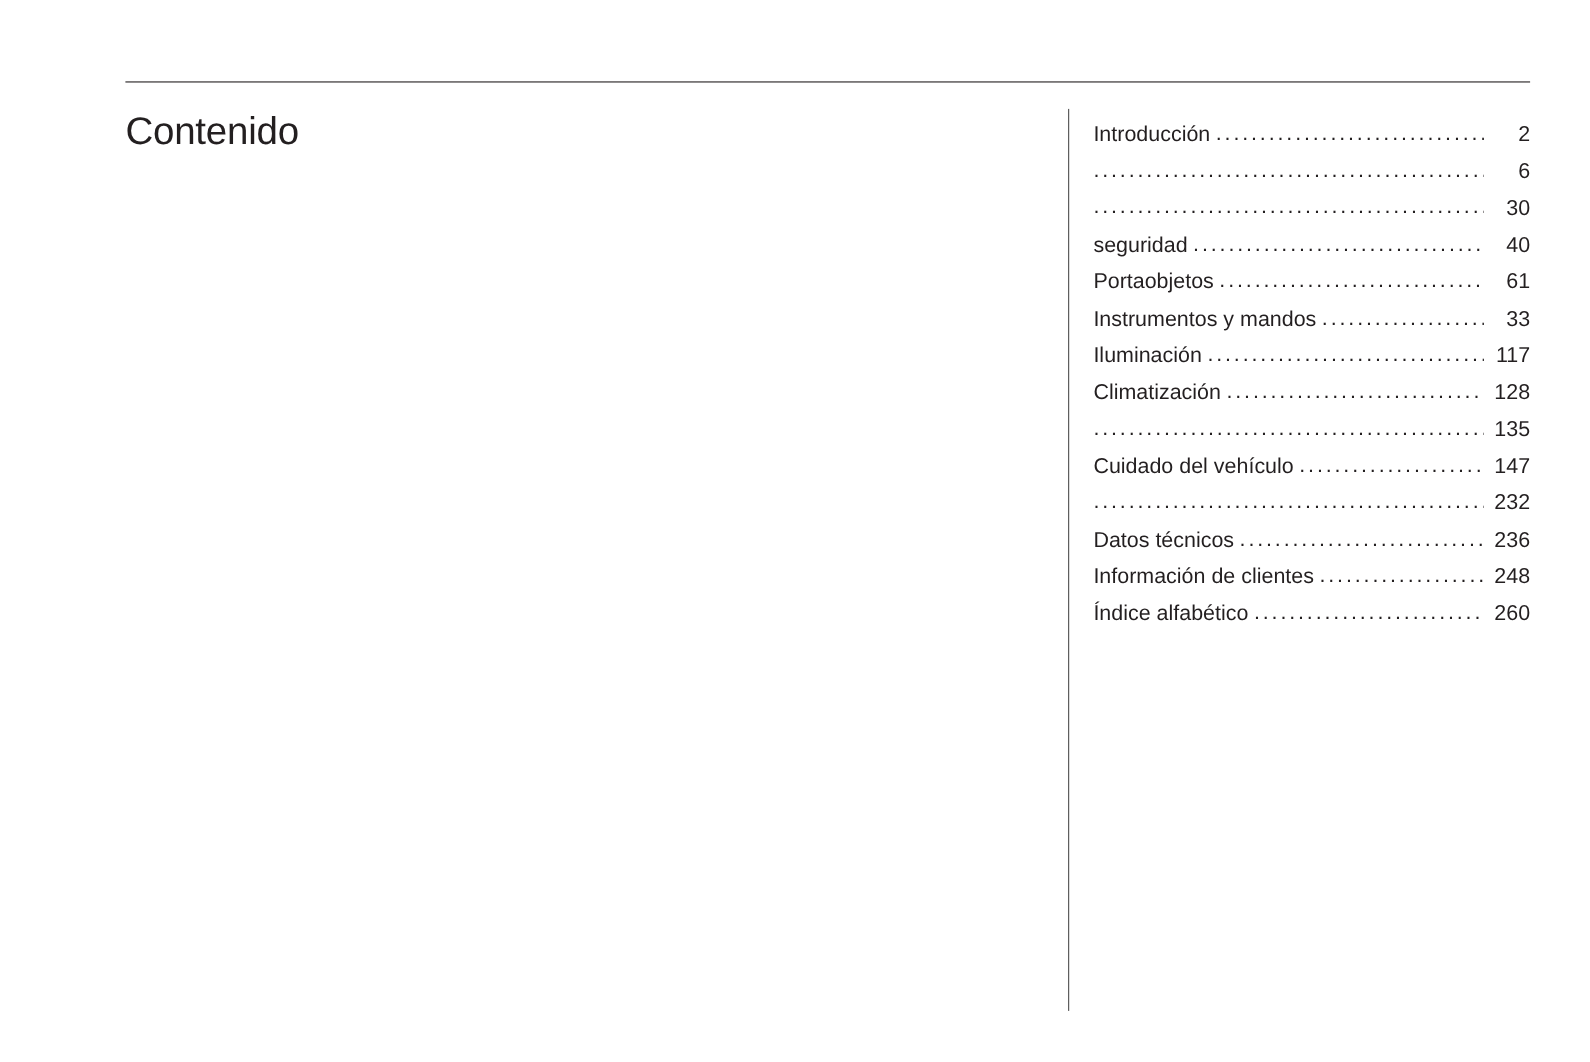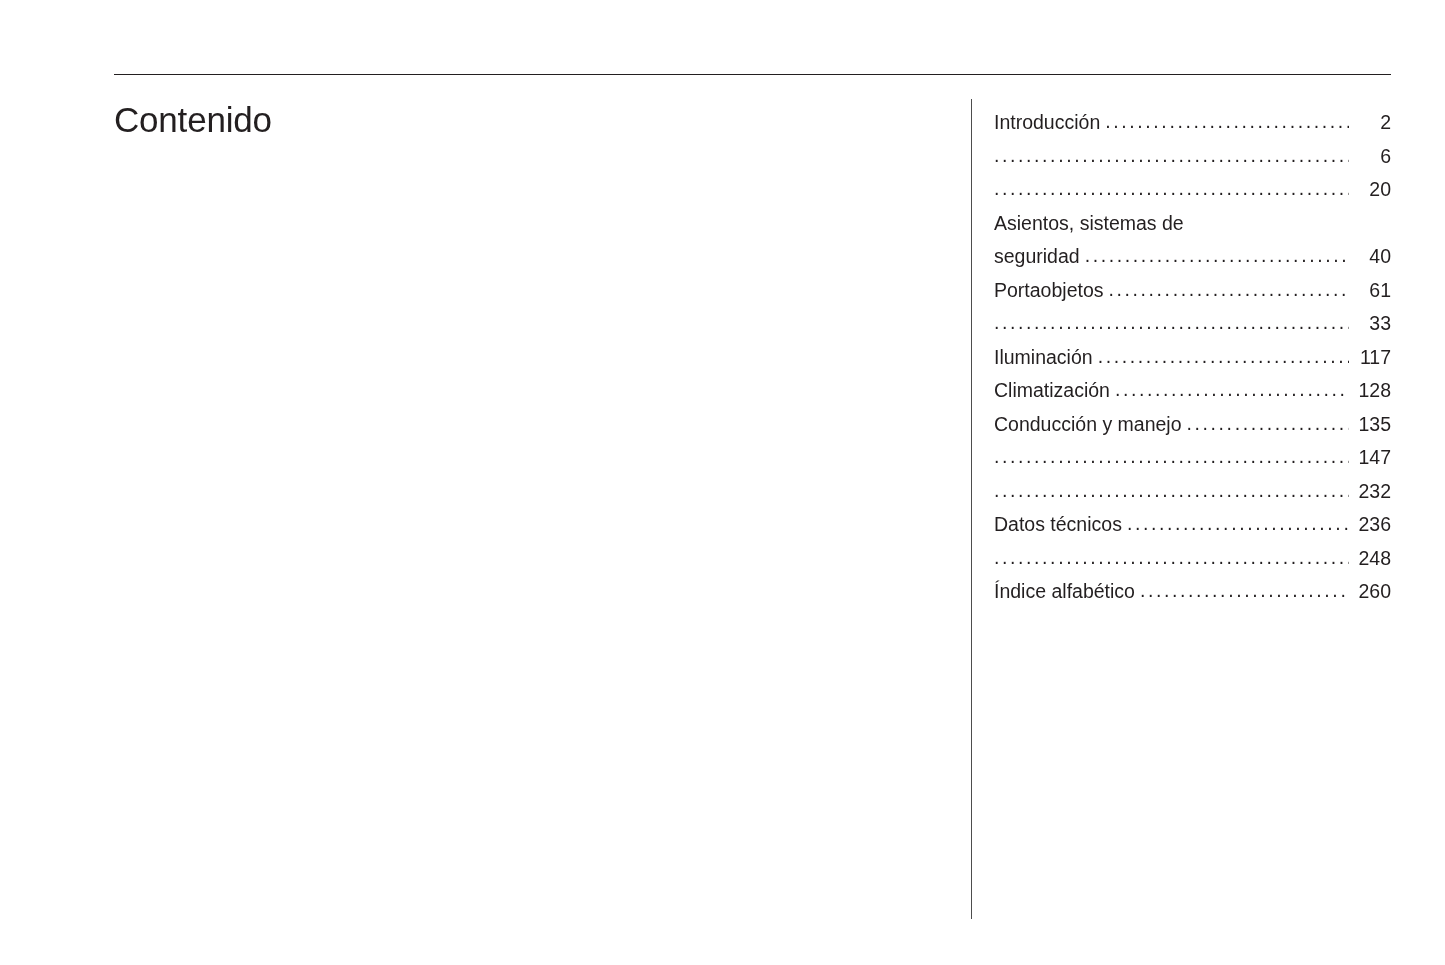--- a/index.html
+++ b/index.html
@@ -123,43 +123,43 @@
     <div class="toc-entry">
       <div class="toc-row">
         <span class="dots">................................................................................</span>
         <span class="page-num">6</span>
       </div>
     </div>
 
     <div class="toc-entry">
       <div class="toc-row">
         <span class="dots">................................................................................</span>
-        <span class="page-num">20</span>
+        <span class="page-num">30</span>
       </div>
     </div>
 
     <div class="toc-entry two-line">
-      <span class="toc-firstline">Asientos, sistemas de</span>
       <div class="toc-row">
         <span class="label">seguridad</span>
         <span class="dots">................................................................................</span>
         <span class="page-num">40</span>
       </div>
     </div>
 
     <div class="toc-entry">
       <div class="toc-row">
         <span class="label">Portaobjetos</span>
         <span class="dots">................................................................................</span>
         <span class="page-num">61</span>
       </div>
     </div>
 
     <div class="toc-entry">
       <div class="toc-row">
+        <span class="label">Instrumentos y mandos</span>
         <span class="dots">................................................................................</span>
         <span class="page-num">33</span>
       </div>
     </div>
 
     <div class="toc-entry">
       <div class="toc-row">
         <span class="label">Iluminación</span>
         <span class="dots">................................................................................</span>
         <span class="page-num">117</span>
@@ -169,28 +169,28 @@
     <div class="toc-entry">
       <div class="toc-row">
         <span class="label">Climatización</span>
         <span class="dots">................................................................................</span>
         <span class="page-num">128</span>
       </div>
     </div>
 
     <div class="toc-entry">
       <div class="toc-row">
-        <span class="label">Conducción y manejo</span>
         <span class="dots">................................................................................</span>
         <span class="page-num">135</span>
       </div>
     </div>
 
     <div class="toc-entry">
       <div class="toc-row">
+        <span class="label">Cuidado del vehículo</span>
         <span class="dots">................................................................................</span>
         <span class="page-num">147</span>
       </div>
     </div>
 
     <div class="toc-entry">
       <div class="toc-row">
         <span class="dots">................................................................................</span>
         <span class="page-num">232</span>
       </div>
@@ -199,20 +199,21 @@
     <div class="toc-entry">
       <div class="toc-row">
         <span class="label">Datos técnicos</span>
         <span class="dots">................................................................................</span>
         <span class="page-num">236</span>
       </div>
     </div>
 
     <div class="toc-entry">
       <div class="toc-row">
+        <span class="label">Información de clientes</span>
         <span class="dots">................................................................................</span>
         <span class="page-num">248</span>
       </div>
     </div>
 
     <div class="toc-entry">
       <div class="toc-row">
         <span class="label">Índice alfabético</span>
         <span class="dots">................................................................................</span>
         <span class="page-num">260</span>

